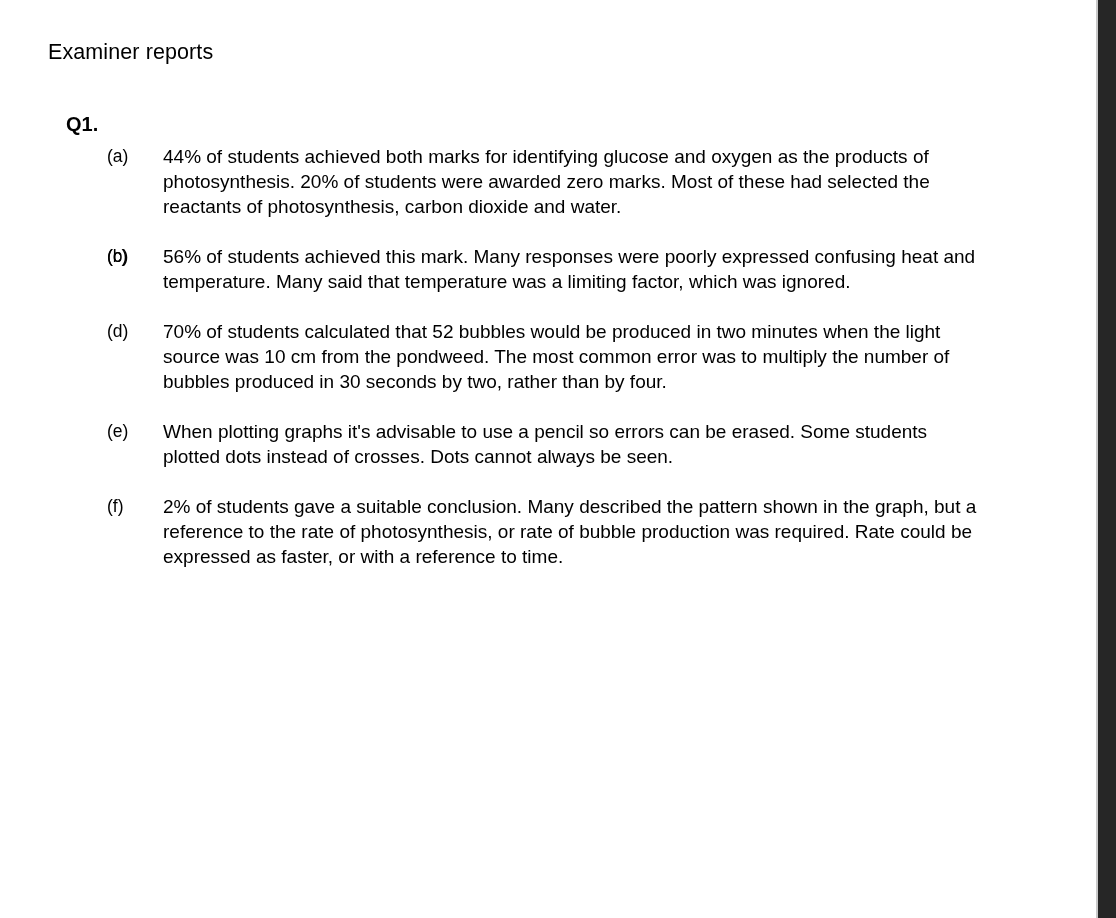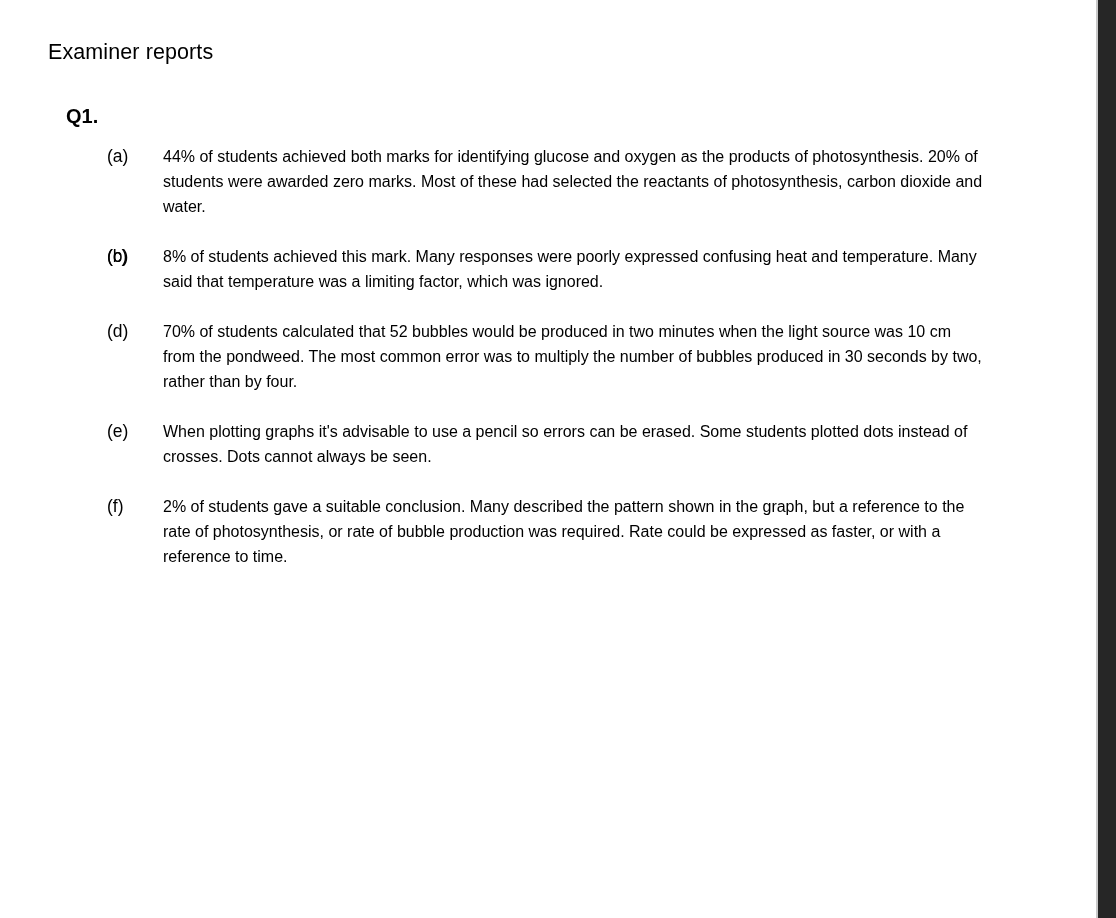--- a/index.html
+++ b/index.html
@@ -61,21 +61,21 @@
   
   .question-block {
     position: absolute;
     left: 0;
     top: 104px;
     width: 1096px;
   }
   .question-number {
     position: absolute;
     left: 66px;
-    top: 0;
+    top: 8px;
     font-size: 20px;
     font-weight: bold;
     line-height: 24px;
   }
 
   .parts {
     position: absolute;
     left: 0;
     top: 40px;
     width: 1096px;
@@ -96,21 +96,21 @@
     width: 46px;
     font-size: 17.5px;
     line-height: 25px;
     text-align: left;
   }
   .part-body {
     margin-left: 163px;
     width: 824px;
   }
   .para {
-    font-size: 16px;
+    font-size: 19px;
     line-height: 25px;
     text-align: left;
     margin: 0;
     hyphens: none;
   }
   .para + .para {
     margin-top: 25px;
   }
 </style>
 </head>
@@ -129,21 +129,21 @@
           <div class="part-body">
             <p class="para">44% of students achieved both marks for identifying glucose and oxygen as the products of photosynthesis. 20% of students were awarded zero marks. Most of these had selected the reactants of photosynthesis, carbon dioxide and water.</p>
           </div>
         </div>
         <div class="part">
           <div class="part-label">(b)</div>
         </div>
         <div class="part">
           <div class="part-label">(c)</div>
           <div class="part-body">
-            <p class="para">8% of students achieved this mark. Many responses were poorly expressed confusing heat and temperature. Many said that temperature was a limiting factor, which was ignored.</p>
+            <p class="para">56% of students achieved this mark. Many responses were poorly expressed confusing heat and temperature. Many said that temperature was a limiting factor, which was ignored.</p>
           </div>
         </div>
         <div class="part">
           <div class="part-label">(d)</div>
           <div class="part-body">
             <p class="para">70% of students calculated that 52 bubbles would be produced in two minutes when the light source was 10 cm from the pondweed. The most common error was to multiply the number of bubbles produced in 30 seconds by two, rather than by four.</p>
           </div>
         </div>
         <div class="part">
           <div class="part-label">(e)</div>

